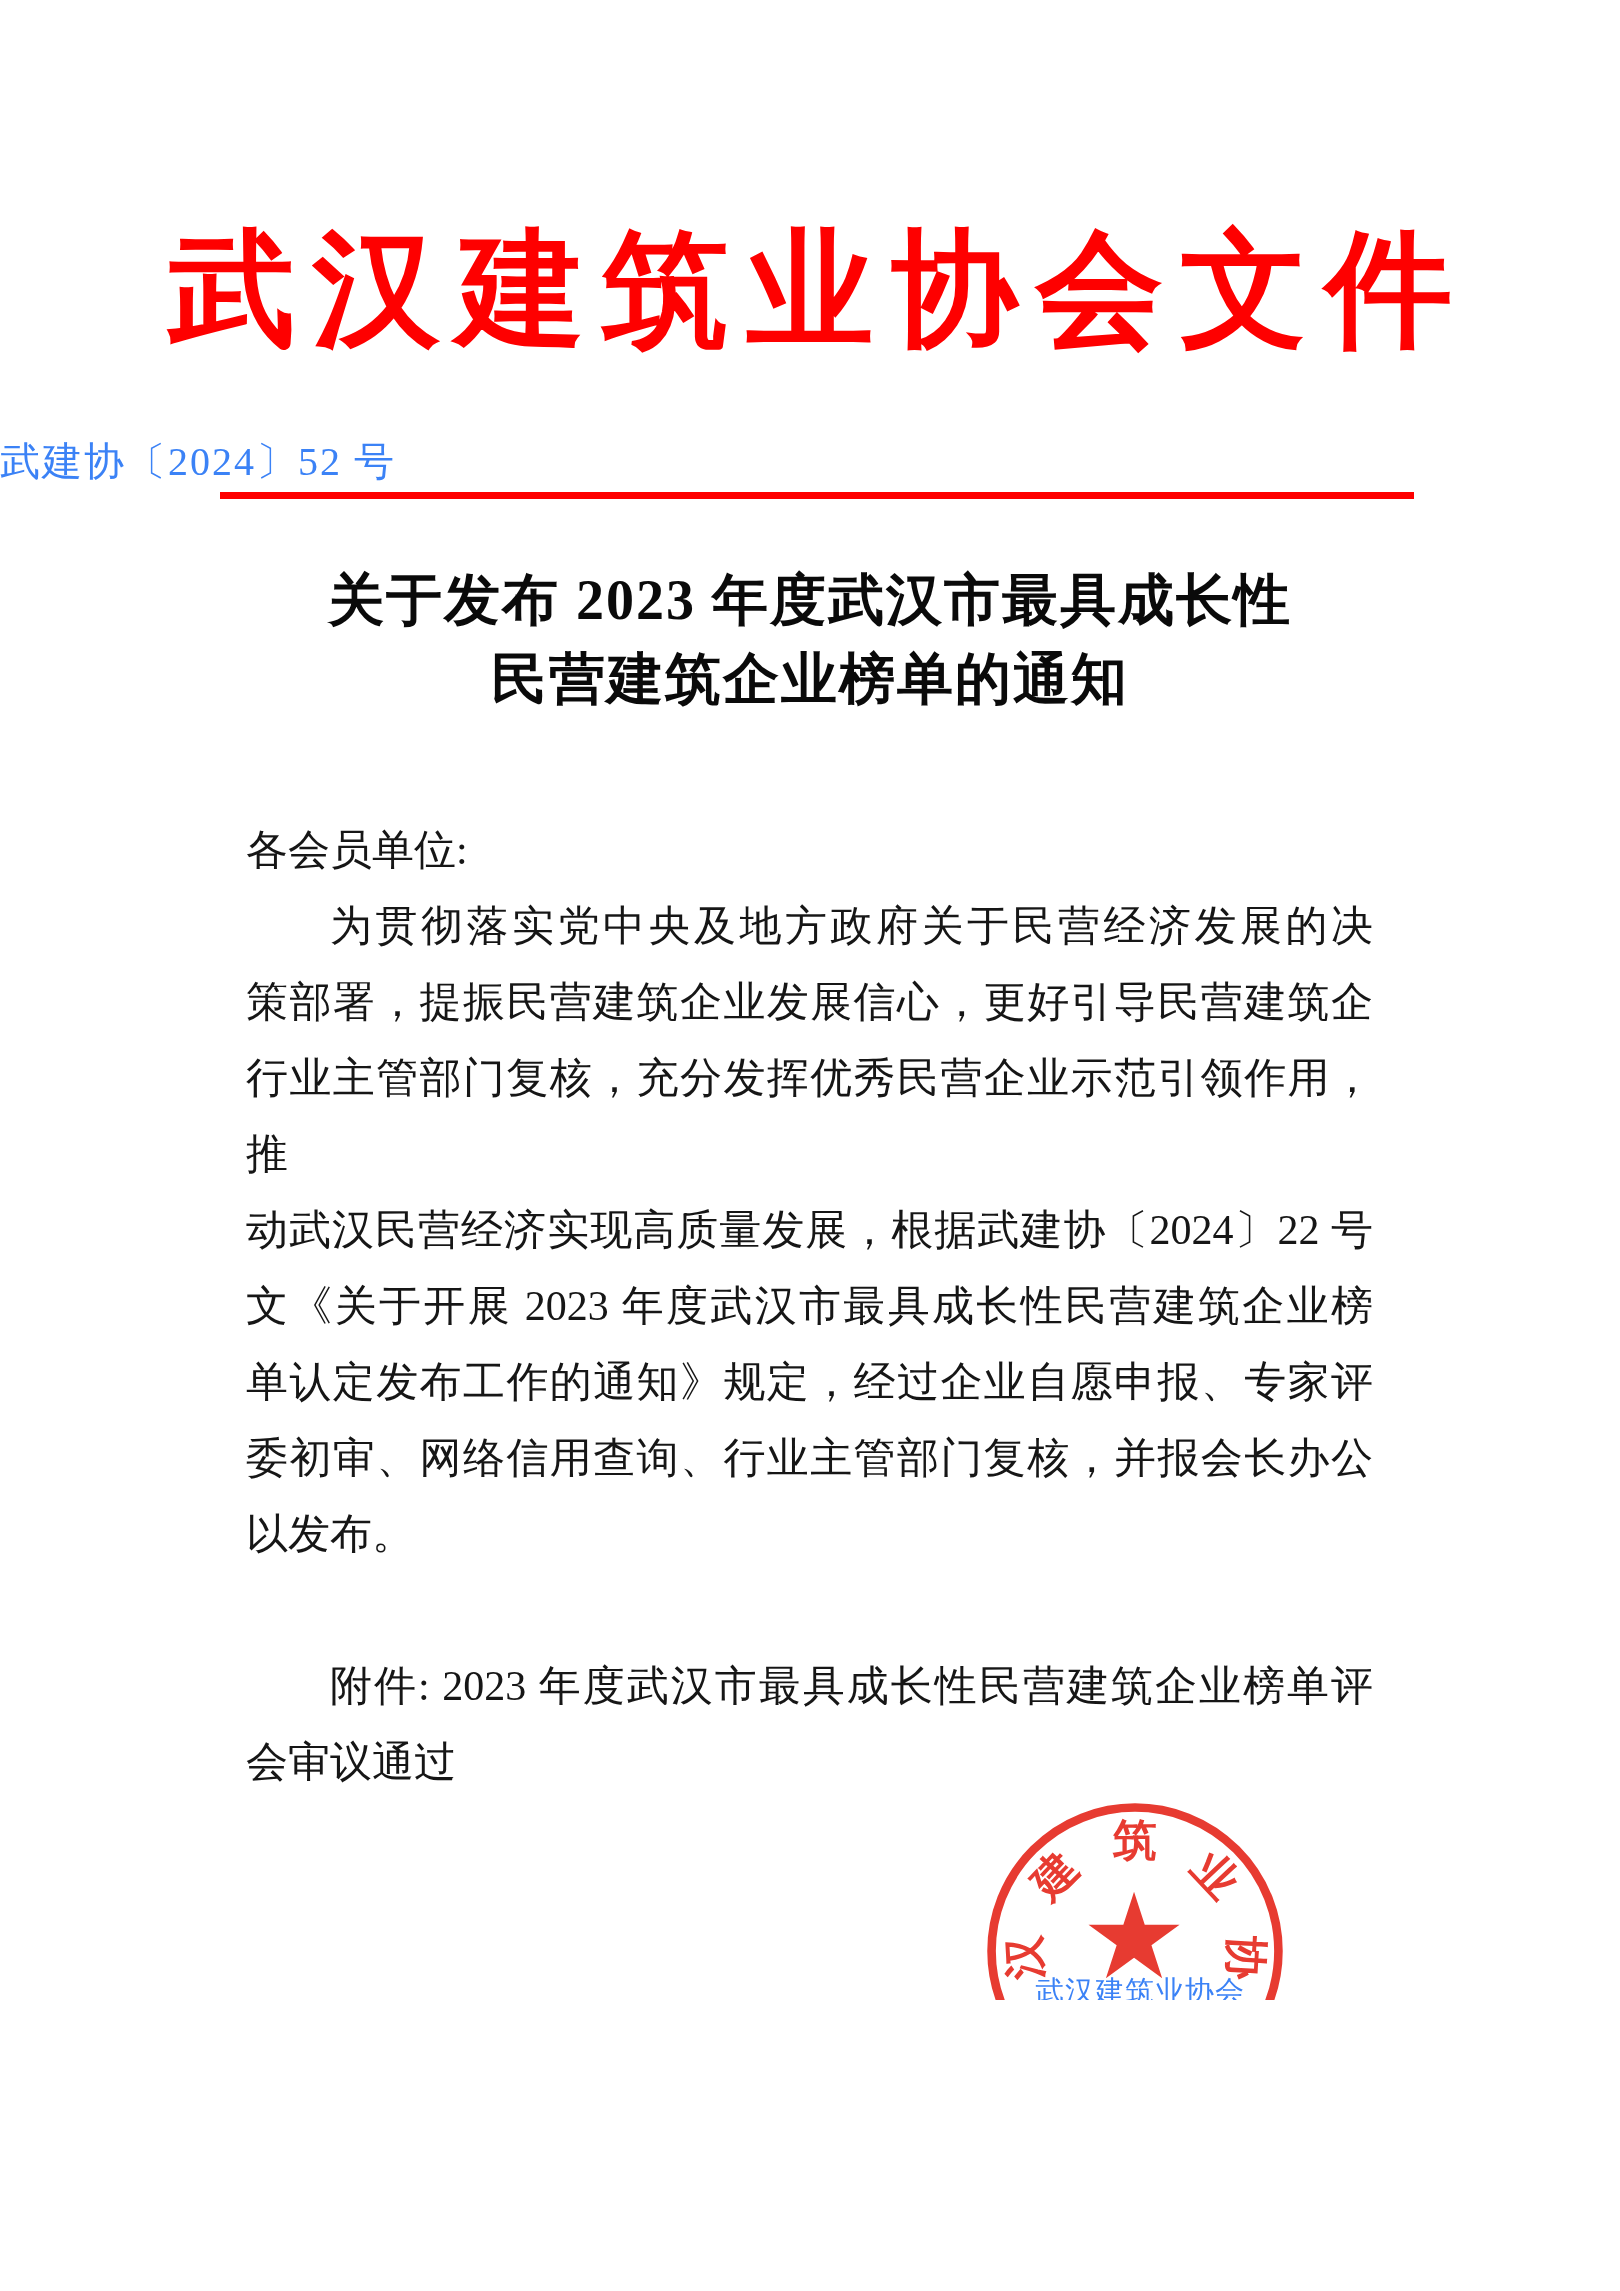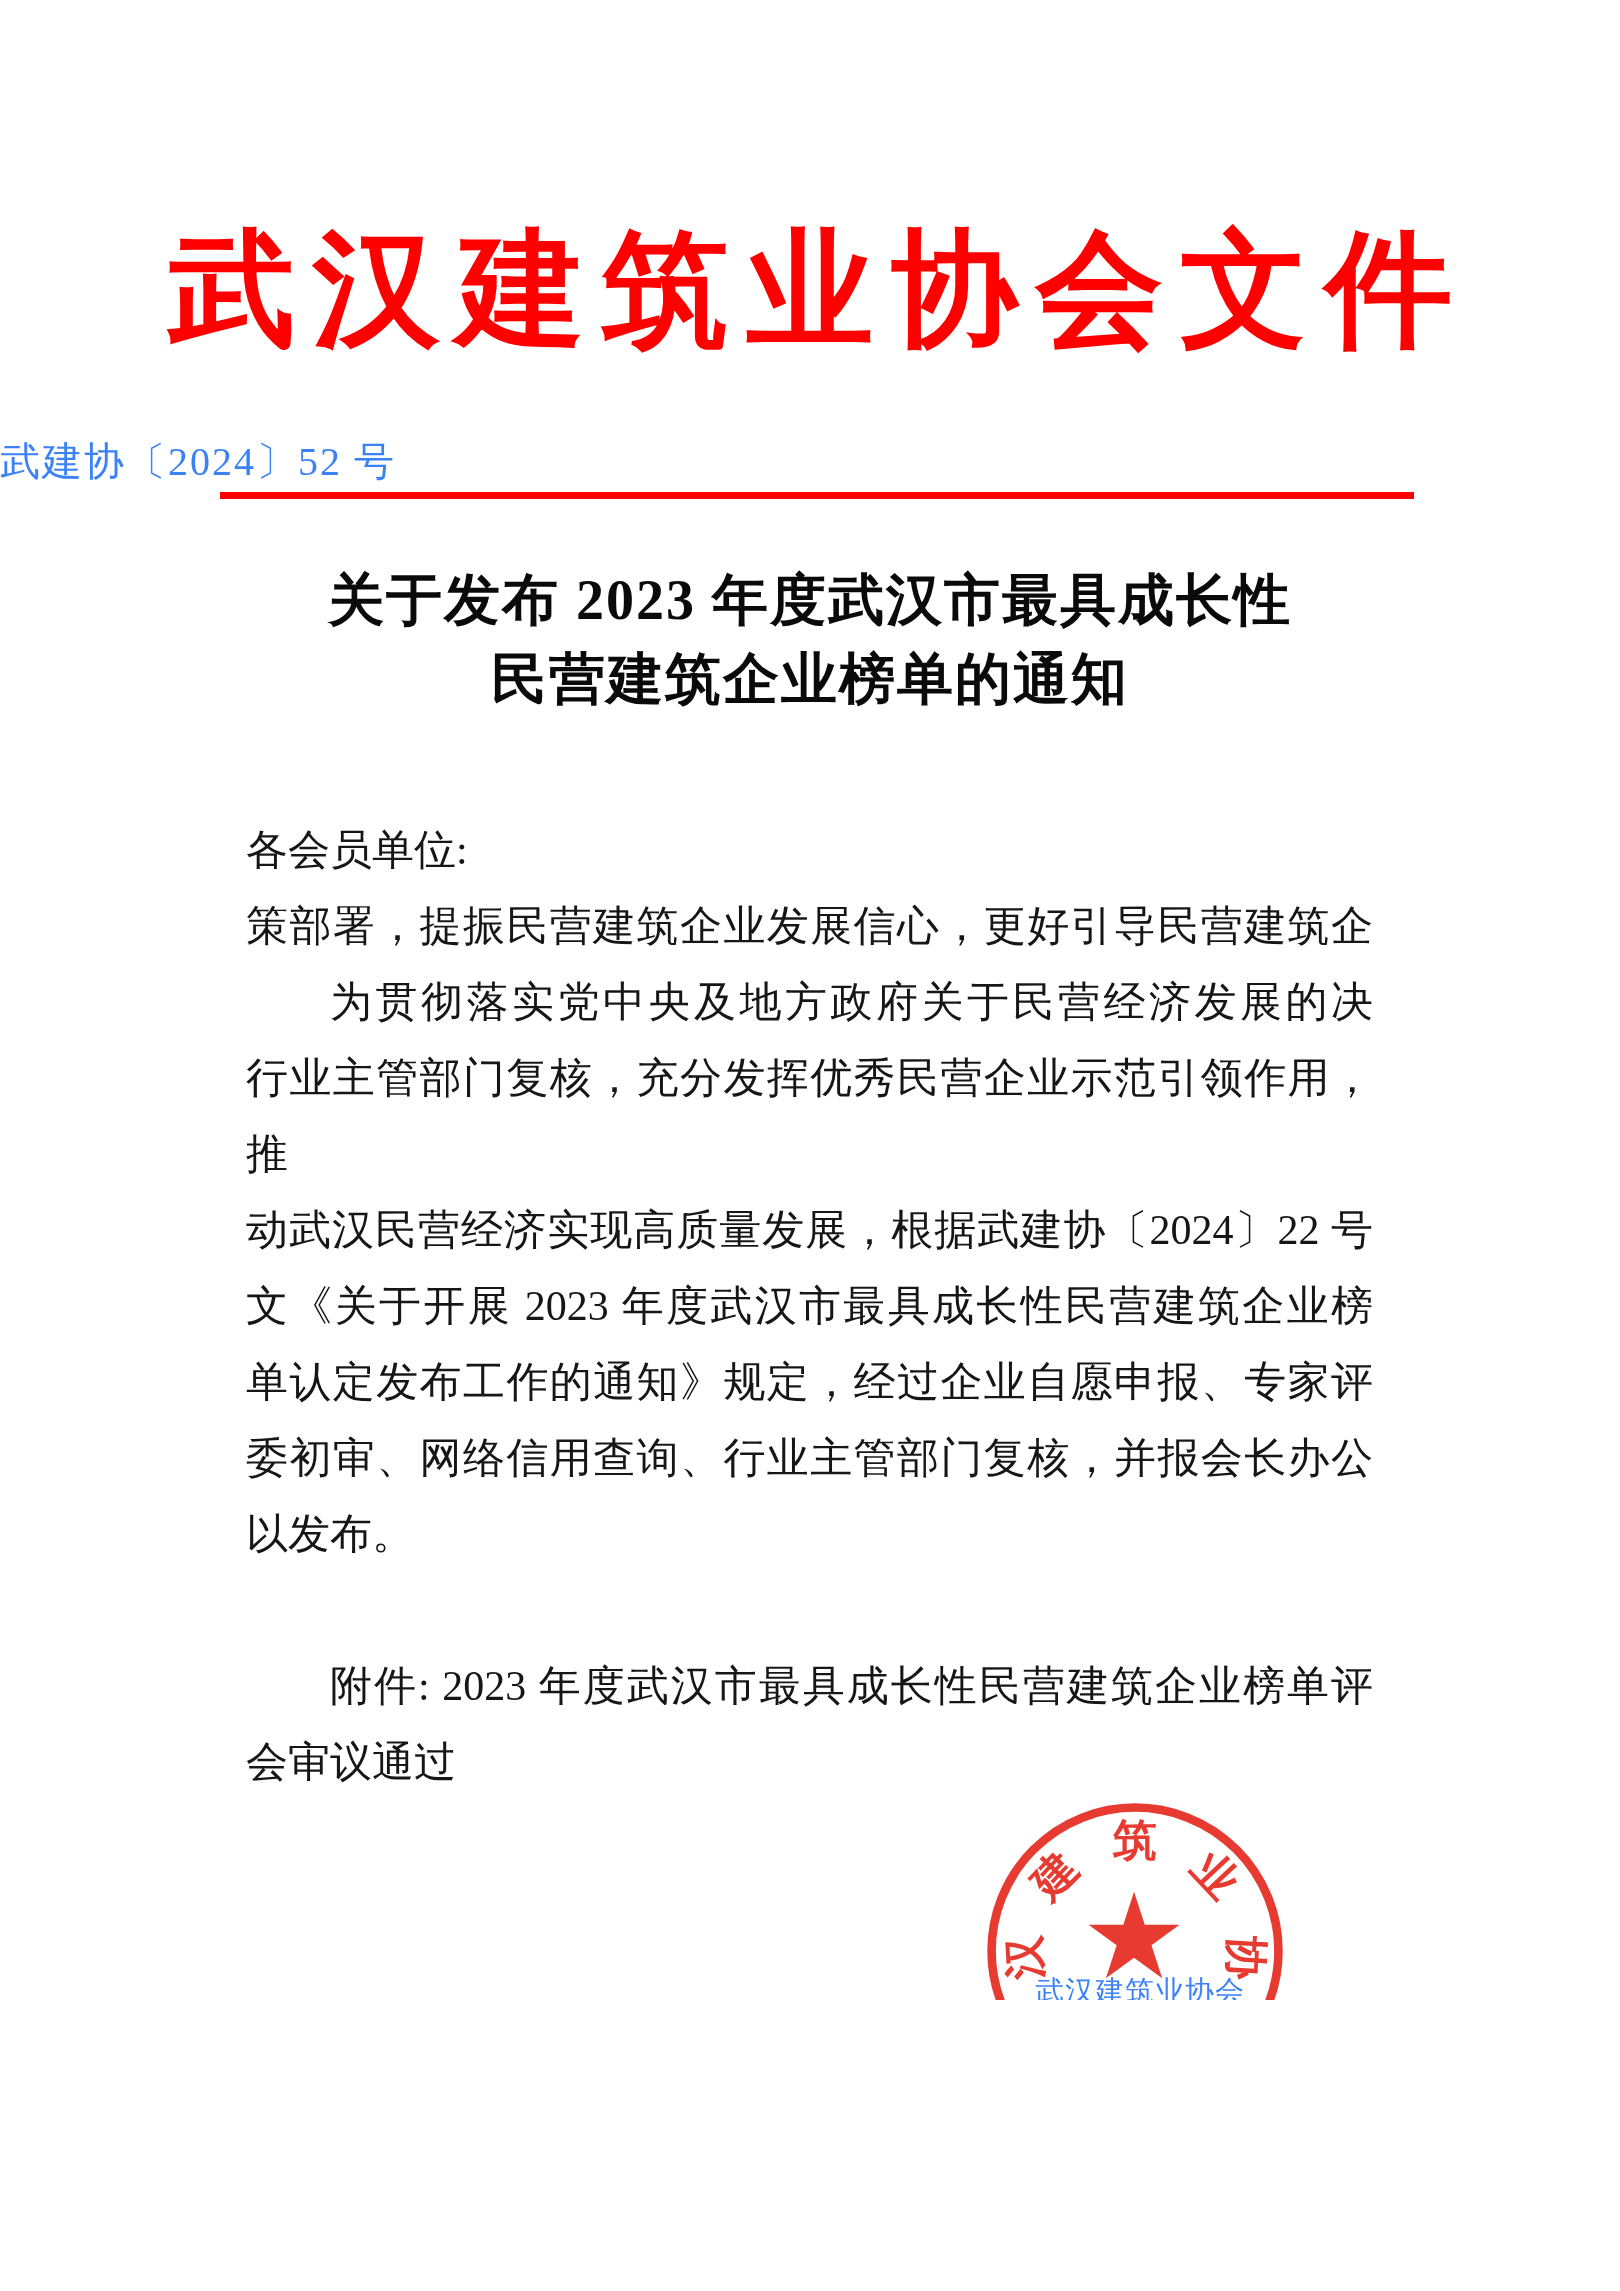--- a/index.html
+++ b/index.html
@@ -124,22 +124,22 @@
 
   <div class="red-rule"></div>
 
   <div class="notice-title">
     <div>关于发布 2023 年度武汉市最具成长性</div>
     <div>民营建筑企业榜单的通知</div>
   </div>
 
   <div class="body-block">
     <div class="line">各会员单位:</div>
+    <div class="line just indent">为贯彻落实党中央及地方政府关于民营经济发展的决</div>
     <div class="line just">策部署，提振民营建筑企业发展信心，更好引导民营建筑企</div>
-    <div class="line just indent">为贯彻落实党中央及地方政府关于民营经济发展的决</div>
     <div class="line just">行业主管部门复核，充分发挥优秀民营企业示范引领作用，推</div>
     <div class="line just">动武汉民营经济实现高质量发展，根据武建协〔2024〕22 号</div>
     <div class="line just">文《关于开展 2023 年度武汉市最具成长性民营建筑企业榜</div>
     <div class="line just">单认定发布工作的通知》规定，经过企业自愿申报、专家评</div>
     <div class="line just">委初审、网络信用查询、行业主管部门复核，并报会长办公</div>
     <div class="line">以发布。</div>
     <div class="line spacer"></div>
     <div class="line just indent">附件: 2023 年度武汉市最具成长性民营建筑企业榜单评</div>
     <div class="line">会审议通过</div>
   </div>

